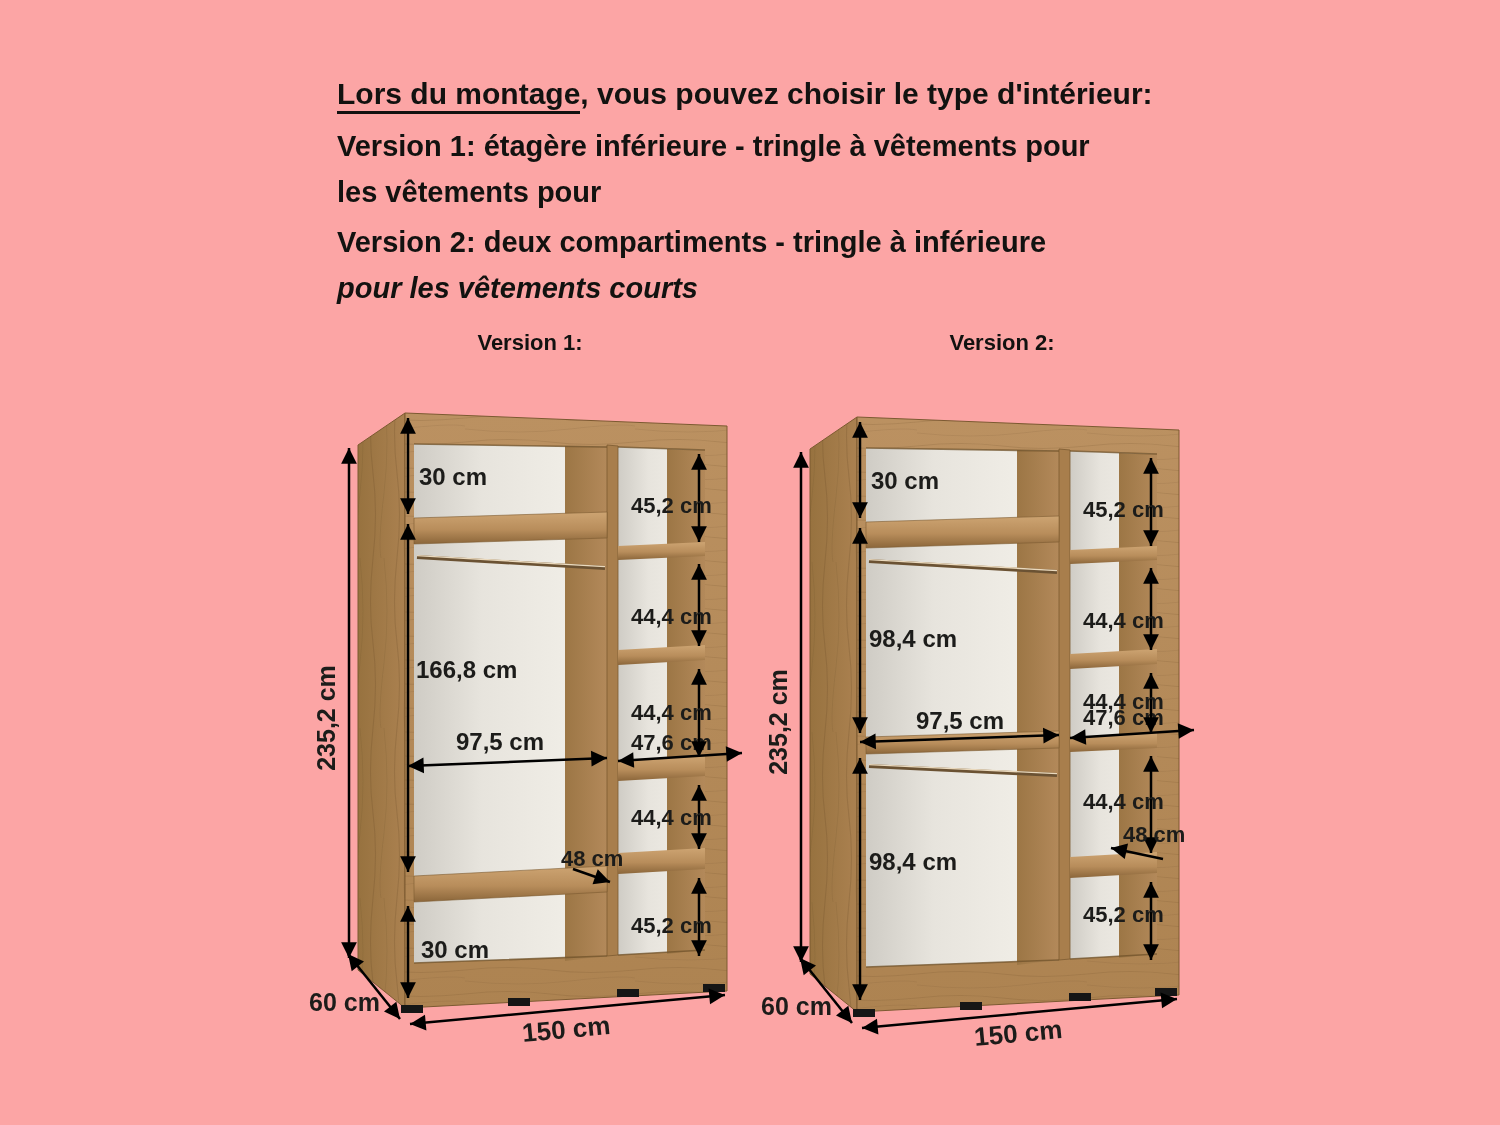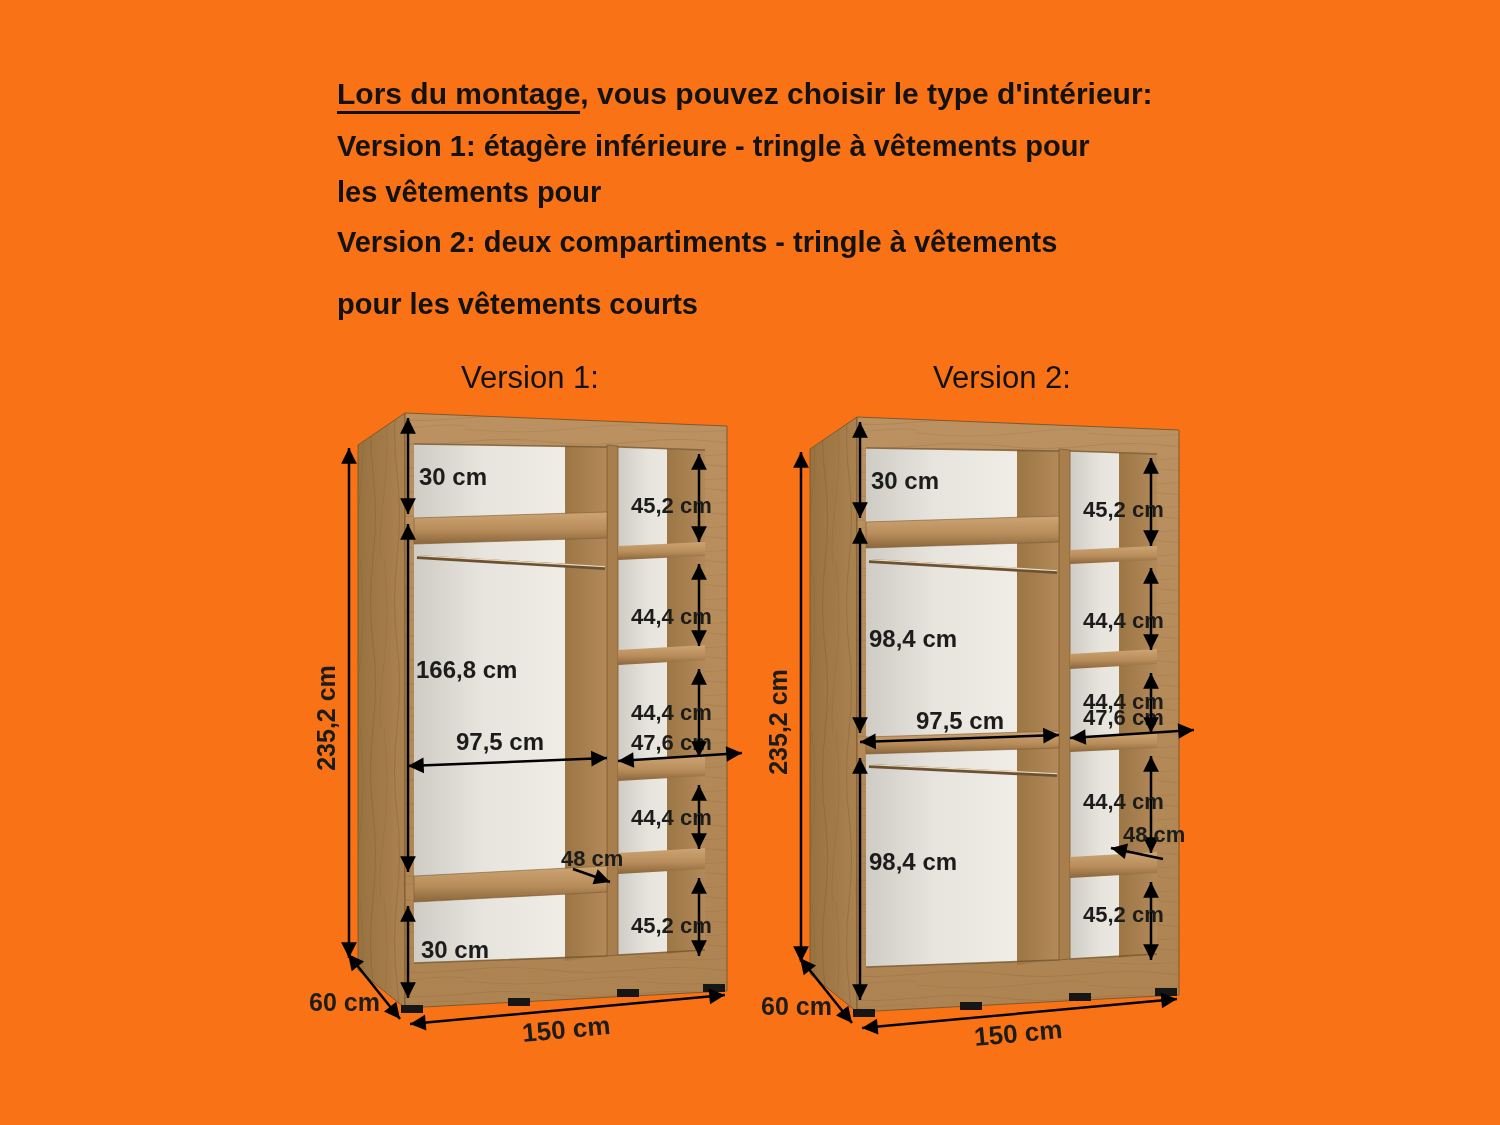--- a/index.html
+++ b/index.html
@@ -1,47 +1,47 @@
 <!DOCTYPE html>
 <html><head>
 <meta charset="utf-8">
 <style>
   html,body{margin:0;padding:0;background:#ffffff;}
-  .canvas{position:relative;width:1500px;height:1125px;background:#f97316;overflow:hidden;
+  .canvas{position:relative;width:1500px;height:1125px;background:#fca5a5;overflow:hidden;
           font-family:"Liberation Sans",sans-serif;color:#151513;}
   .header{position:absolute;left:337px;top:74px;width:1000px;}
   .hline{font-weight:700;font-size:29px;line-height:40px;color:#121210;white-space:nowrap;}
   .hline.first{font-size:30px;margin-bottom:12px;}
   .hline.l3{margin-top:6px;}
   .hline.l4{margin-top:10px;}
-  .hline.l5{margin-top:22px;}
+  .hline.l5{margin-top:6px;font-style:italic;}
   .uline{text-decoration:none;border-bottom:3px solid #121210;padding-bottom:1px;}
-  .vtitle{position:absolute;top:360px;width:470px;text-align:center;font-weight:400;
-          font-size:31px;color:#121210;}
+  .vtitle{position:absolute;top:330px;width:470px;text-align:center;font-weight:700;
+          font-size:22px;color:#121210;}
   #title-v1{left:295px;} #title-v2{left:767px;text-align:center;}
   .wsvg{position:absolute;width:470px;height:700px;}
   #svg-w1{left:295px;top:388px;} #svg-w2{left:747px;top:392px;}
   .d{font-family:"Liberation Sans",sans-serif;font-weight:700;font-size:22px;fill:#1c1c1a;}
   .d24{font-size:24px;} .d25{font-size:25px;} .d27{font-size:26px;}
   .arr{stroke:#000000;stroke-width:2.5;fill:none;}
   .seam{stroke:#6f5129;stroke-width:1.6;fill:none;opacity:.75;}
   .rodDark{stroke:#6b5233;stroke-width:4;fill:none;}
   .rodLite{stroke:#ead9bd;stroke-width:1.4;fill:none;}
   .foot{fill:#161616;}
 </style>
 </head>
 <body>
 
 <div class="canvas">
 
   <div class="header">
     <div class="hline first"><span class="uline">Lors du montage</span><span>, vous pouvez choisir le type d'intérieur:</span></div>
     <div class="hline">Version 1: étagère inférieure - tringle à vêtements pour</div>
     <div class="hline l3">les vêtements pour</div>
-    <div class="hline l4">Version 2: deux compartiments - tringle à vêtements</div>
+    <div class="hline l4">Version 2: deux compartiments - tringle à inférieure</div>
     <div class="hline l5">pour les vêtements courts</div>
   </div>
 
   <div class="vtitle" id="title-v1">Version 1:</div>
   <div class="vtitle" id="title-v2">Version 2:</div>
 
   <svg class="wsvg" id="svg-w1" viewBox="0 0 470 700">
     <defs>
       <marker id="ah1" viewBox="0 0 10 10" refX="9.5" refY="5" markerWidth="8.5" markerHeight="7" orient="auto-start-reverse">
           <path d="M0.5,0.5 L9.5,5 L0.5,9.5 z" fill="#000"></path>

